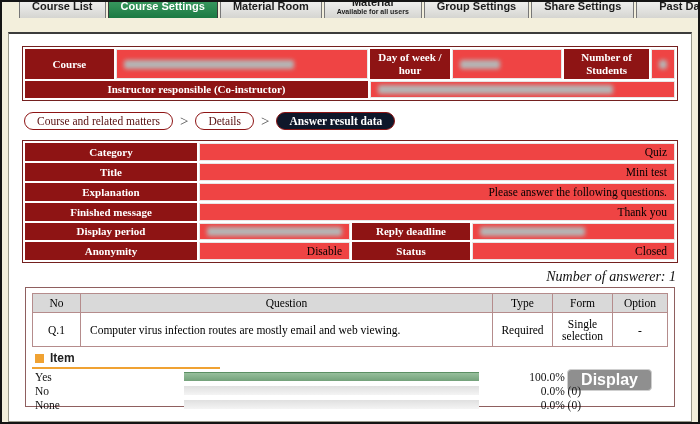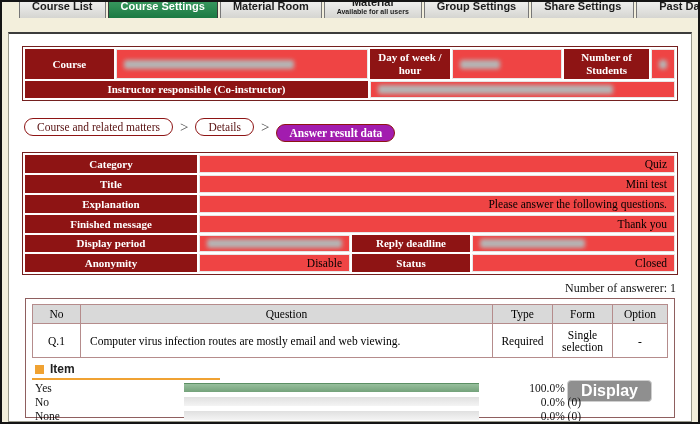--- a/index.html
+++ b/index.html
@@ -55,25 +55,25 @@
   }
   .blur { height:9px; background:#b5b5b5; border-radius:2px; filter:blur(2px); }
 
   
   .breadcrumb { display:flex; align-items:center; gap:7px; margin:11px 0 10px 2px; }
   .crumb {
     border:1px solid #8e1414; border-radius:11px;
     padding:2px 12px; font-size:11.5px; color:#571010;
     background:#fff; cursor:pointer; white-space:nowrap;
   }
-  .crumb.active { background:#a21caf; color:#fff; font-weight:bold; cursor:default;margin-top:12px; }
+  .crumb.active { background:#0f172a; color:#fff; font-weight:bold; cursor:default; }
   .crumb-sep { font-size:15px; color:#4a4a4a; line-height:1; }
 
   
-  .answer-count { text-align:right; font-size:12px; color:#111; margin:6px 2px 2px 0; }
+  .answer-count { text-align:right; font-size:14px; color:#111; margin:6px 2px 2px 0;font-style:italic; }
 
   
   .question-box {
     border:1px solid #8f5f5f;
     margin:0 3px; padding:5px 6px 0 6px;
     height:120px;
   }
   table.qtbl { width:100%; border-collapse:collapse; }
   table.qtbl th, table.qtbl td { border:1px solid #b58c8c; font-size:11.5px; font-weight:normal; }
   table.qtbl th { background:#d9d9d9; padding:3px 2px; text-align:center; }

